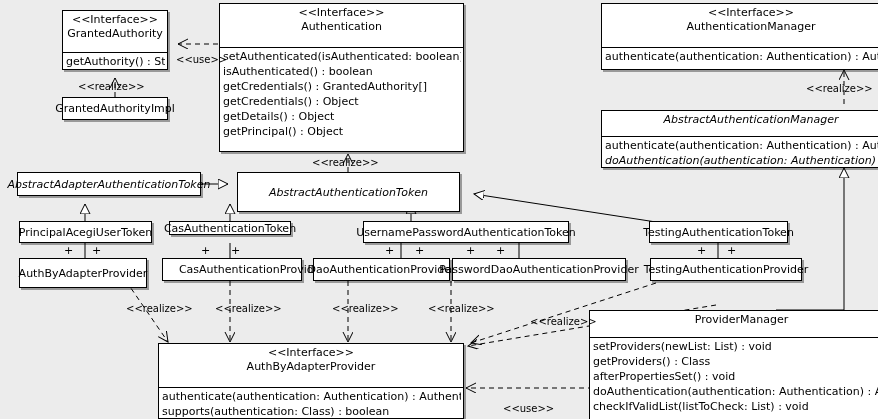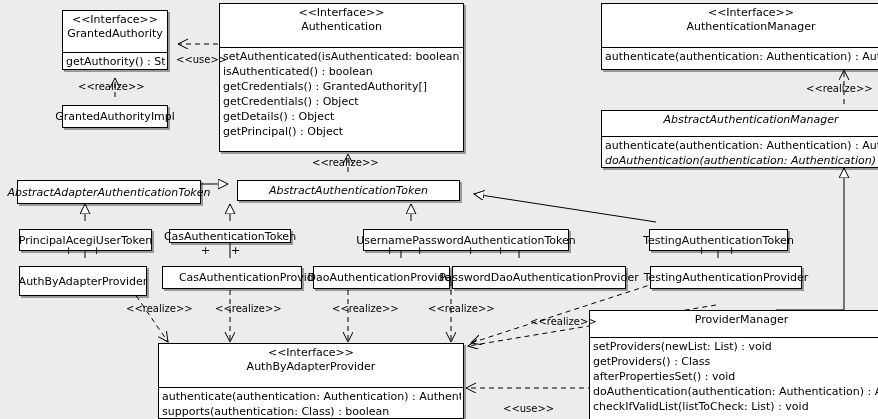--- a/index.html
+++ b/index.html
@@ -34,21 +34,21 @@
   .ops{padding:1px 2px 2px 3px;}
   .op{
     font-size:11px;
     line-height:15px;
     white-space:nowrap;
     overflow:hidden;
   }
   .op.ital{font-style:italic;}
   .simple{
     display:flex;align-items:center;justify-content:center;
-    font-size:11px;line-height:13px;white-space:nowrap;margin-top:8px;
+    font-size:11px;line-height:13px;white-space:nowrap;
   }
   .simple.ital{font-style:italic;}
   .lbl{
     position:absolute;
     font-size:10px;
     color:#000;
     white-space:nowrap;
     z-index:6;
     line-height:11px;
   }
@@ -162,21 +162,21 @@
     <div class="sect ops">
       <div class="op">authenticate(authentication: Authentication) : Authentication</div>
       <div class="op ital">doAuthentication(authentication: Authentication) : Authentication</div>
     </div>
   </div>
 
   <div class="box simple ital" style="left:1px;top:172px;width:184px;height:24px;">
     <span>AbstractAdapterAuthenticationToken</span>
   </div>
 
-  <div class="box simple ital" style="left:221px;top:172px;width:223px;height:21px;">
+  <div class="box simple ital" style="left:221px;top:172px;width:223px;height:40px;">
     <span>AbstractAuthenticationToken</span>
   </div>
 
   <div class="box simple" style="left:3px;top:221px;width:133px;height:22px;">
     <span>PrincipalAcegiUserToken</span>
   </div>
 
   <div class="box simple" style="left:153px;top:221px;width:122px;height:14px;">
     <span>CasAuthenticationToken</span>
   </div>

